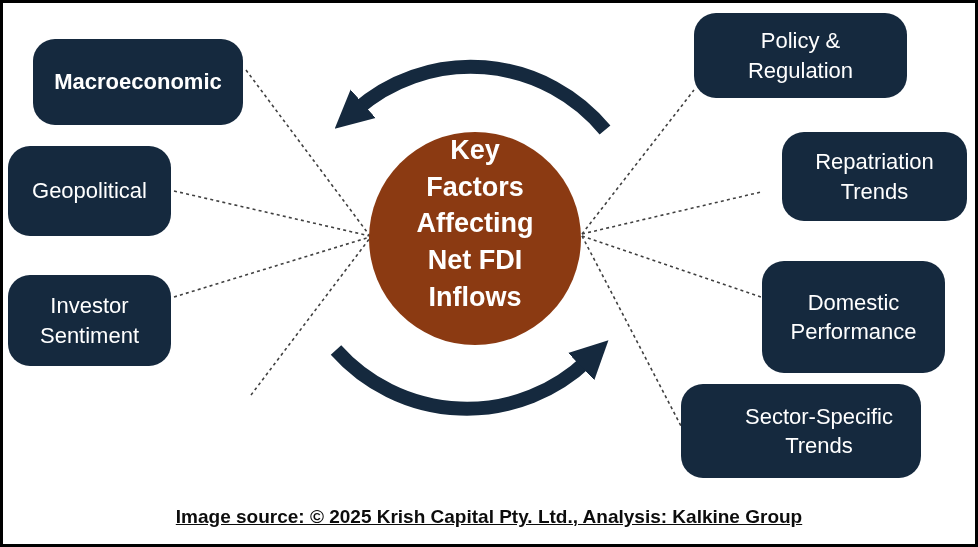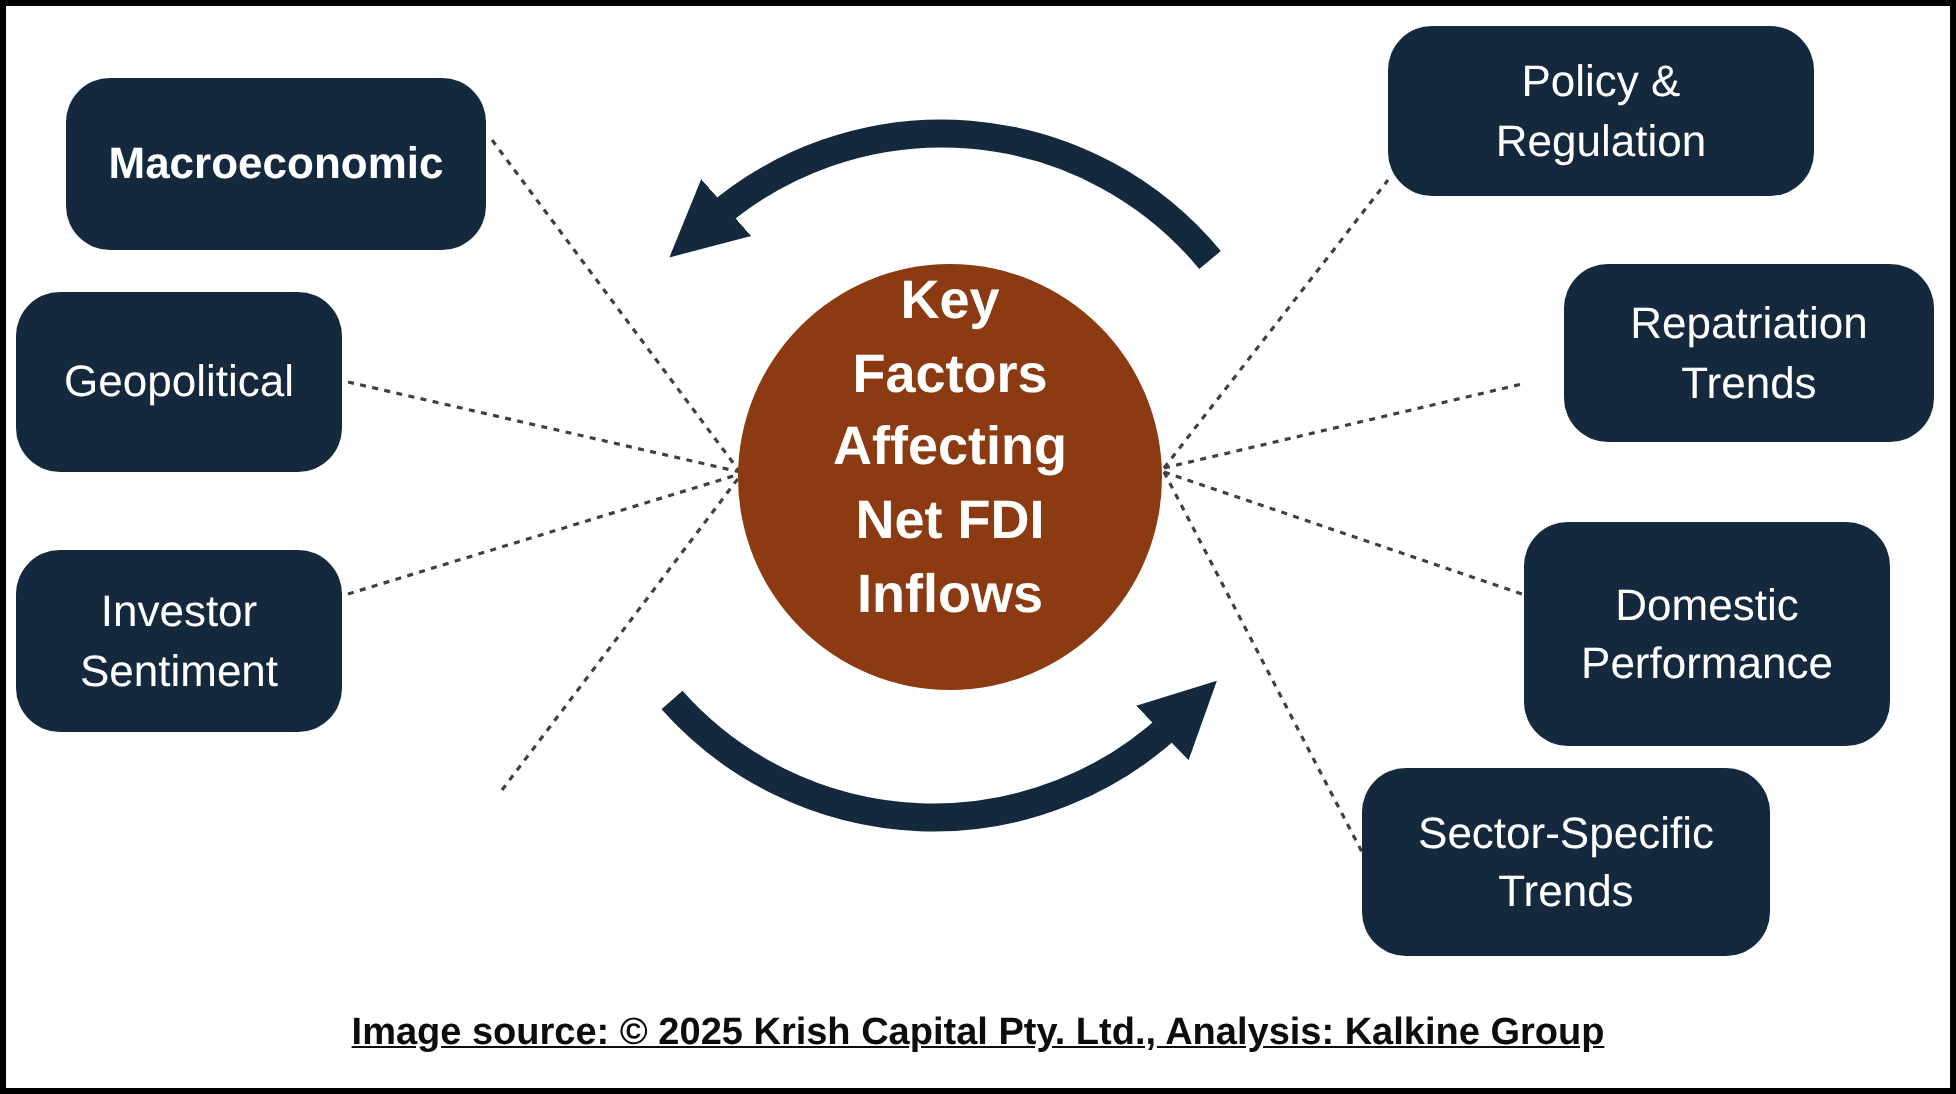--- a/index.html
+++ b/index.html
@@ -75,21 +75,21 @@
     text-decoration: underline;
   }
   
   .b-macro      { left: 33px;  top: 39px;  width: 210px; height: 86px; }
   .b-geo        { left: 8px;   top: 146px; width: 163px; height: 90px; }
   .b-investor   { left: 8px;   top: 275px; width: 163px; height: 91px; }
   .b-currency   { left: 58px;  top: 396px; width: 196px; height: 93px; }
   .b-policy     { left: 694px; top: 13px;  width: 213px; height: 85px; }
   .b-repatri    { left: 762px; top: 132px; width: 185px; height: 89px; margin-left: 20px; }
   .b-domestic   { left: 762px; top: 261px; width: 183px; height: 112px; }
-  .b-sector     { left: 681px; top: 384px; width: 204px; height: 94px; }
+  .b-sector     { left: 681px; top: 384px; width: 204px; height: 94px; padding-left: 36px; }
 </style>
 </head>
 <body>
 
 <div class="stage">
 
   <svg class="connector-layer" width="978" height="547" viewBox="0 0 978 547">
     <defs>
       <marker id="arrowhead" viewBox="0 0 10 10" refX="2.5" refY="5" markerWidth="2.7" markerHeight="3.4" orient="auto">
         <path d="M 0 0 L 10 5 L 0 10 z" fill="#15293E"></path>

